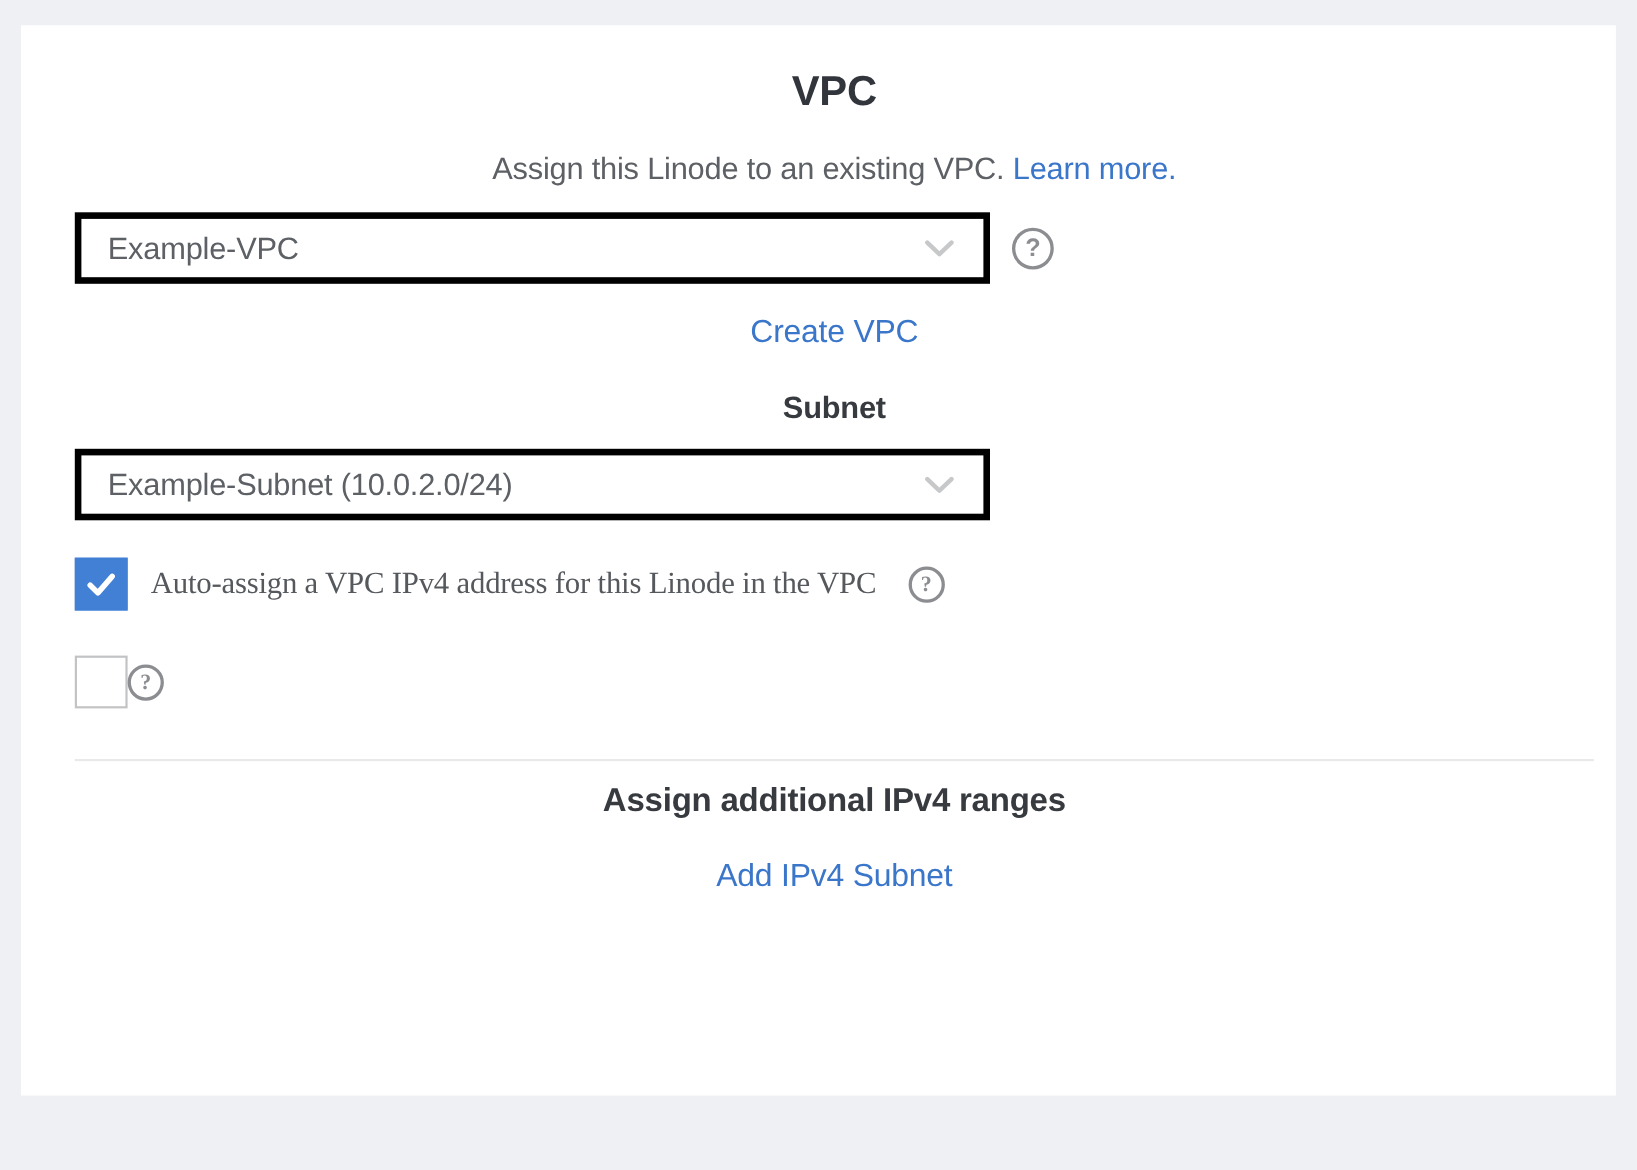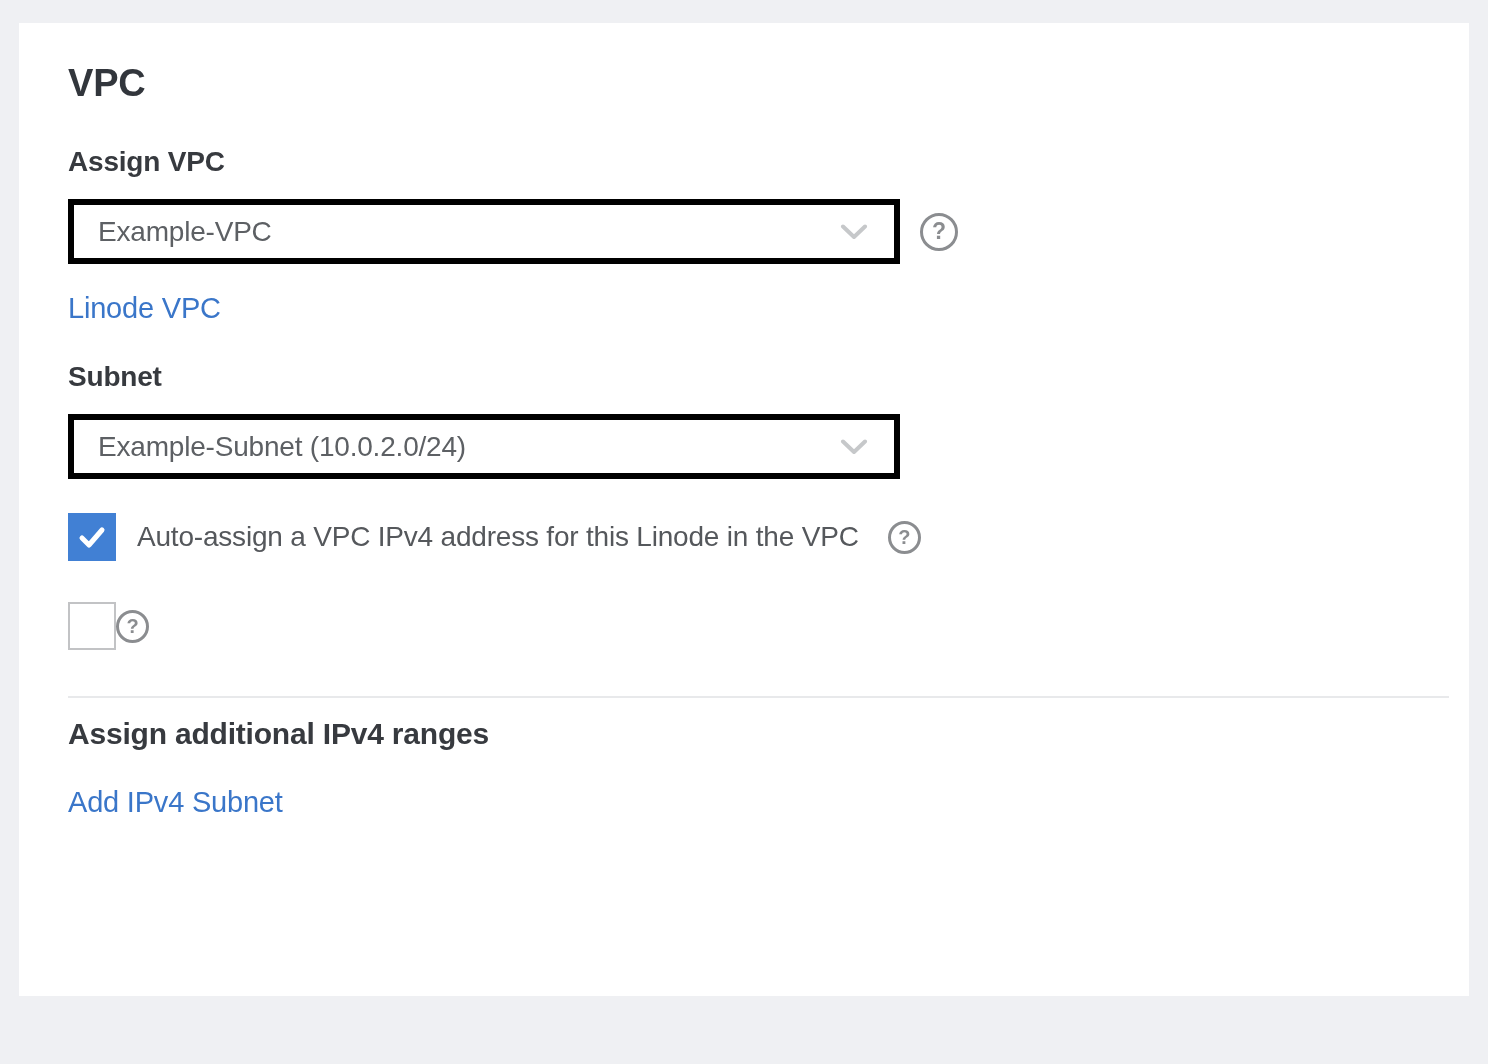--- a/index.html
+++ b/index.html
@@ -13,20 +13,21 @@
     letter-spacing: -0.2px;
   }
   .card {
     position: absolute;
     left: 19px;
     top: 23px;
     width: 1450px;
     height: 973px;
     background: #ffffff;
     padding: 40px 20px 0 49px;
+    text-align: center;
   }
   .section-title {
     margin: 0;
     font-size: 38px;
     line-height: 40px;
     font-weight: bold;
     color: #32363c;
   }
   .intro {
     margin: 34px 0 0 0;
@@ -85,20 +86,21 @@
   .text-link {
     display: inline-block;
     margin-top: 28px;
     font-size: 29px;
     line-height: 32px;
   }
   .subnet-label { margin-top: 38px; }
   .checkbox-row {
     display: flex;
     align-items: center;
+    font-family: Liberation Serif, serif;
   }
   .checkbox-row.first { margin-top: 34px; }
   .checkbox-row.second { margin-top: 41px; }
   .checkbox {
     width: 48px;
     height: 48px;
     border: 2px solid #c2c3c5;
     background: #ffffff;
     display: flex;
     align-items: center;
@@ -138,36 +140,36 @@
   }
   .add-range-link { margin-top: 36px; }
 </style>
 </head>
 <body>
 
 <div class="card">
 
   <h2 class="section-title">VPC</h2>
 
-
-  <div class="field-label">Assign VPC</div>
+  <p class="intro"><span>Assign this Linode to an existing VPC.</span> <a class="link">Learn more.</a></p>
+
 
   <div class="select-row">
     <div class="select">
       <span class="select-value">Example-VPC</span>
       <span style="display:inline-flex;">
         <svg width="28" height="16" viewBox="0 0 28 16" fill="none">
           <polyline points="3,2.5 14,13 25,2.5" stroke="#c6c8ca" stroke-width="4" fill="none" stroke-linecap="round" stroke-linejoin="round"></polyline>
         </svg>
       </span>
     </div>
     <span class="help-icon help-lg">?</span>
   </div>
 
-  <a class="link text-link">Linode VPC</a>
+  <a class="link text-link">Create VPC</a>
 
   <div class="field-label subnet-label">Subnet</div>
 
   <div class="select-row">
     <div class="select">
       <span class="select-value">Example-Subnet (10.0.2.0/24)</span>
       <span style="display:inline-flex;">
         <svg width="28" height="16" viewBox="0 0 28 16" fill="none">
           <polyline points="3,2.5 14,13 25,2.5" stroke="#c6c8ca" stroke-width="4" fill="none" stroke-linecap="round" stroke-linejoin="round"></polyline>
         </svg>

